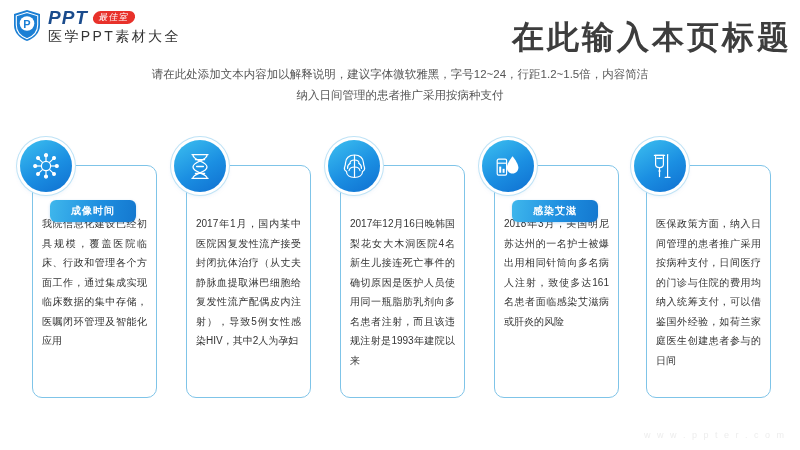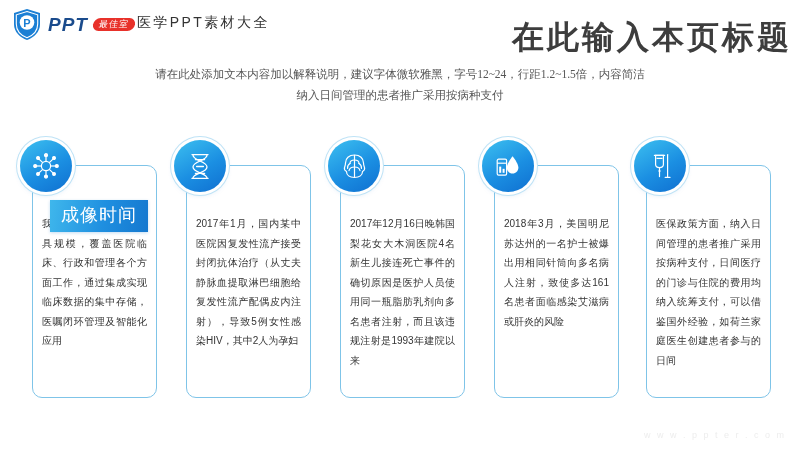--- a/index.html
+++ b/index.html
@@ -13,21 +13,21 @@
 
   
   #logo{
     position:absolute; left:12px; top:8px;
     display:flex; align-items:center; gap:6px;
   }
   #logo .shield{
     width:30px; height:33px; position:relative; flex:none;
   }
   #logo .shield svg{ display:block; }
-  #logo .words{ display:flex; flex-direction:row; gap:2px; }
+  #logo .words{ display:flex; flex-direction:column; gap:2px; }
   #logo .row1{ display:flex; align-items:center; gap:5px; }
   #logo .ppt{
     font-size:19px; font-weight:bold; font-style:italic;
     letter-spacing:1px; color:#1a4b8c; line-height:1;
   }
   #logo .badge{
     background:#e8312a; color:#fff; font-size:9px;
     padding:2px 6px 2px 6px; border-radius:9px;
     transform:skewX(-10deg); letter-spacing:1px; line-height:1;
   }
@@ -38,21 +38,21 @@
   
   #title{
     position:absolute; left:0; right:8px; top:16px;
     text-align:right;
     font-size:32px; font-weight:bold; color:#3d3d3d;
     letter-spacing:3px;
   }
   #subtitle{
     position:absolute; left:0; right:0; top:64px;
     text-align:center;
-    font-size:11.5px; color:#555; line-height:1.85;font-family:Liberation Serif, serif;
+    font-size:11.5px; color:#555; line-height:1.85;
   }
 
   
   #cards{
     position:absolute; left:0; top:138px; width:800px; height:265px;
   }
   .card{
     position:absolute; top:27px; width:125px; height:233px;
     border:1px solid #7fc4e8;
     border-radius:10px;
@@ -66,23 +66,23 @@
     font-size:10px; color:#333; line-height:1.95;
     text-align:justify;
     text-justify:inter-ideograph;
   }
 
   
   .pill{
     position:absolute; left:17px; top:34px;
     min-width:86px;
     padding:5px 11px;
-    border-radius:0;
+    border-radius:6px;
     background:linear-gradient(100deg,#3fb7ec 0%,#1f8fe0 55%,#1478cf 100%);
-    color:#ffffff; font-size:18px; font-weight:normal;
+    color:#ffffff; font-size:10px; font-weight:bold;
     letter-spacing:1px; text-align:center;
     line-height:1.2;
     white-space:nowrap;
     box-shadow:0 1px 3px rgba(20,120,207,.25);
   }
 
   
   .bubble{
     position:absolute; left:-13px; top:-26px;
     width:52px; height:52px; border-radius:50%;
@@ -193,20 +193,21 @@
   <div class="card" style="left:494px">
     <div class="bubble">
       <svg width="28" height="28" viewBox="0 0 28 28" fill="none" stroke="#ffffff" stroke-width="1.2" stroke-linejoin="round">
         <path d="M18.6 4.2 C18.6 4.2 24.4 11.4 24.4 15.6 C24.4 19 21.8 21.6 18.6 21.6 C15.4 21.6 12.8 19 12.8 15.6 C12.8 11.4 18.6 4.2 18.6 4.2 Z" fill="#ffffff" stroke="none"></path>
         <rect x="3.2" y="7.2" width="9.4" height="16" rx="1.4"></rect>
         <line x1="3.2" y1="11.2" x2="12.6" y2="11.2"></line>
         <rect x="5.2" y="14.6" width="2" height="6.2" fill="#ffffff" stroke="none"></rect>
         <rect x="8.6" y="16.8" width="2" height="4" fill="#ffffff" stroke="none"></rect>
       </svg>
     </div>
+    <div class="pill">感染艾滋</div>
     <div class="card-inner">
       <div class="card-body">2018年3月，美国明尼苏达州的一名护士被爆出用相同针筒向多名病人注射，致使多达161名患者面临感染艾滋病或肝炎的风险</div>
     </div>
   </div>
 
   <div class="card" style="left:646px">
     <div class="bubble">
       <svg width="26" height="28" viewBox="0 0 26 28" fill="none" stroke="#ffffff" stroke-width="1.2" stroke-linecap="round">
         <path d="M8.6 3.4 H16.4 V12.6 C16.4 14.4 15 15.6 12.5 15.6 C10 15.6 8.6 14.4 8.6 12.6 Z"></path>
         <line x1="7.4" y1="3.4" x2="17.6" y2="3.4"></line>

